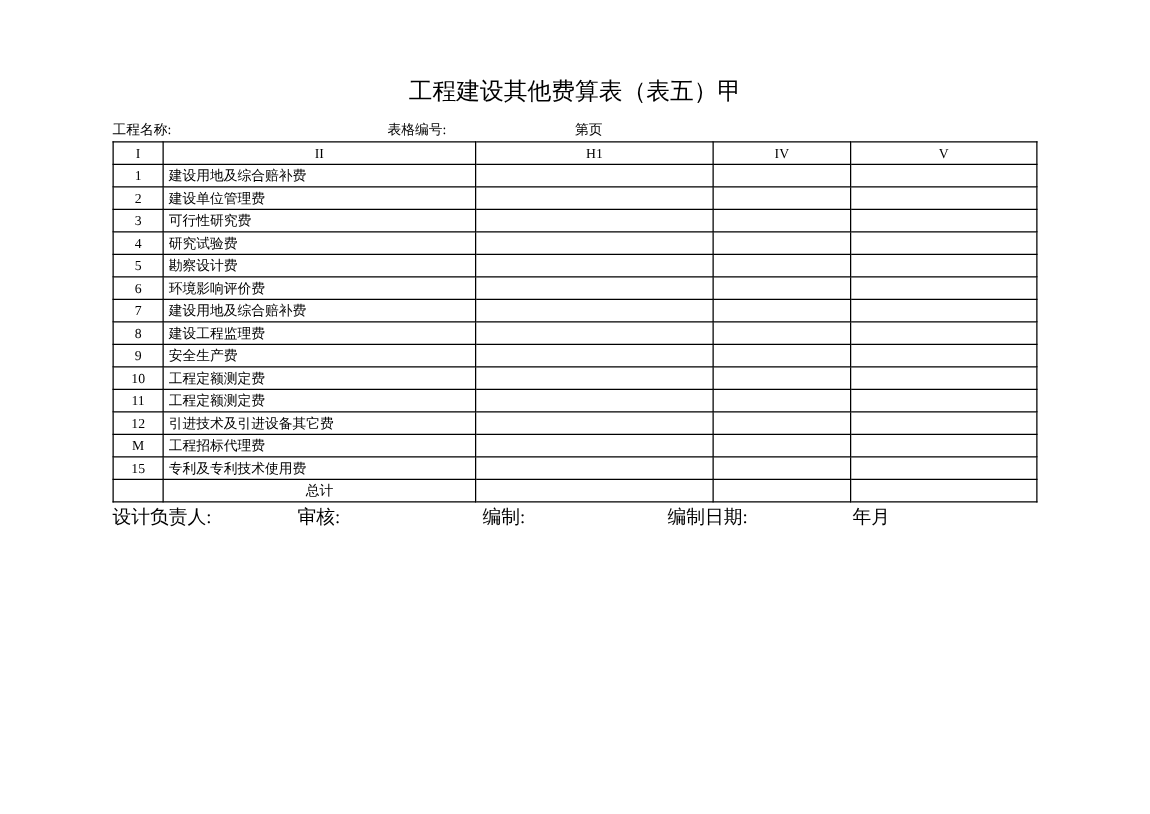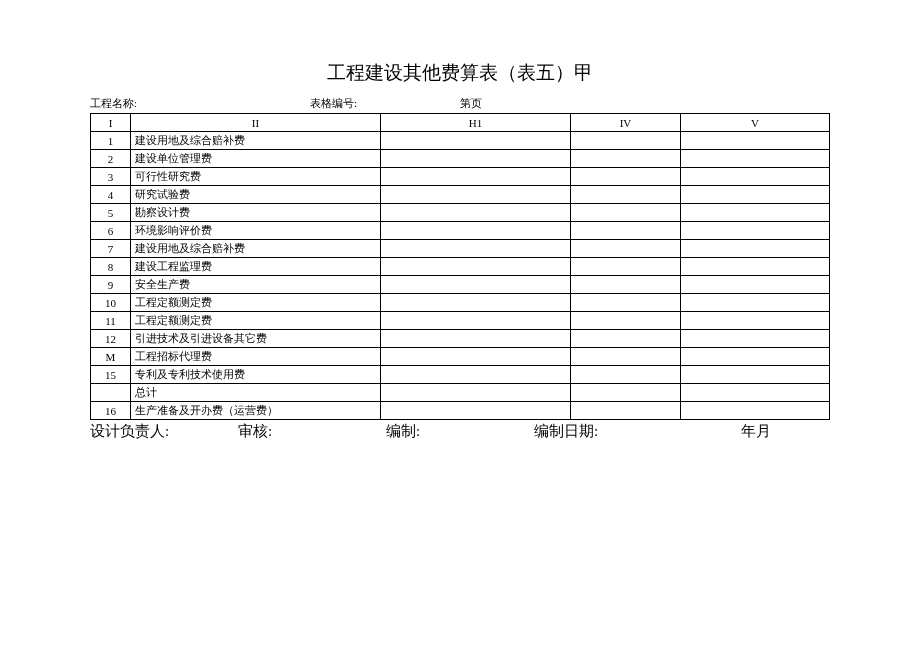--- a/index.html
+++ b/index.html
@@ -22,21 +22,21 @@
 
     td.seq { text-align:center; }
     td.hdr { text-align:center; }
 
     .footer-row { display:flex; font-size:15px; margin-top:2px; }
     .footer-row > div { flex:1; }
     .f1 { flex:0 0 200px; }
     .f2 { flex:0 0 200px; }
     .f3 { flex:0 0 160px; }
     .f4 { flex:0 0 160px; }
-    .f5 { flex:1; text-align:center; }
+    .f5 { flex:1; text-align:left; }
   </style>
 </head>
 <body>
 
 <div class="title">工程建设其他费算表（表五）甲</div>
 
 <div class="meta-row">
   <div class="m1">
       <span>工程名称:</span>
     </div>
@@ -157,28 +157,21 @@
       </tr>
       <tr>
         <td class="seq">15</td>
         <td>专利及专利技术使用费</td>
         <td></td>
         <td></td>
         <td></td>
       </tr>
       <tr>
         <td class="seq"></td>
-        <td style="text-align: left;">总计</td>
-        <td></td>
-        <td></td>
-        <td></td>
-      </tr>
-      <tr>
-        <td class="seq">16</td>
-        <td>生产准备及开办费（运营费）</td>
+        <td style="text-align: center;">总计</td>
         <td></td>
         <td></td>
         <td></td>
       </tr>
     </tbody>
 </table>
 
 <div class="footer-row">
   <div class="f1"><span>设计负责人:</span></div>
   <div class="f2"><span>审核:</span></div>

